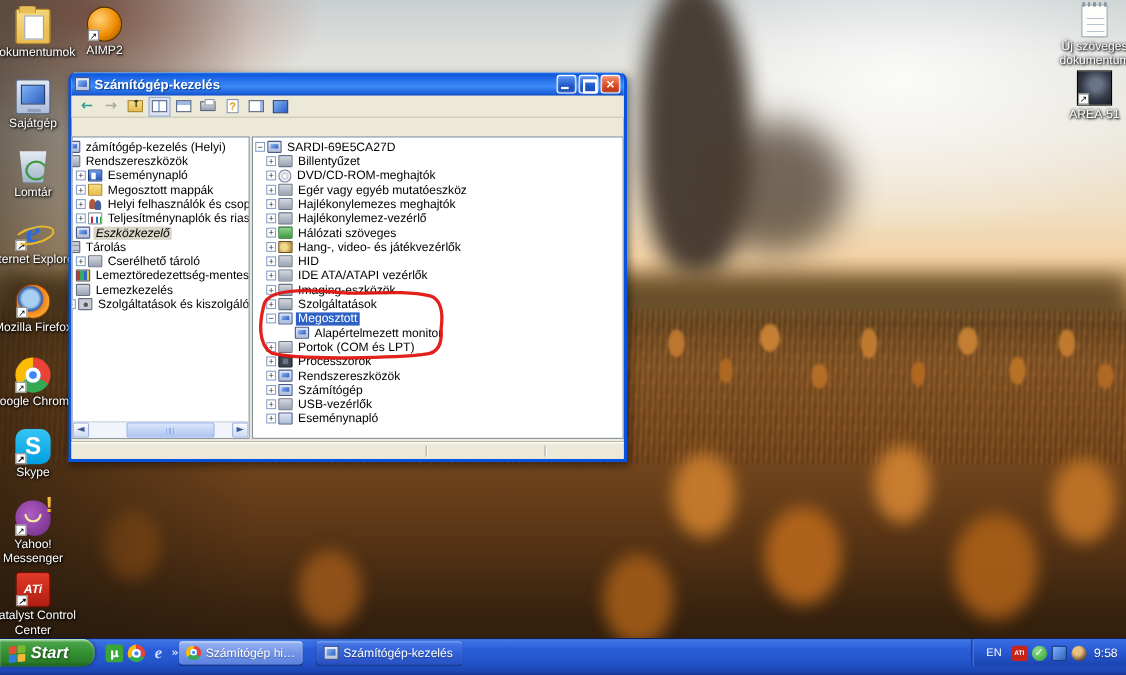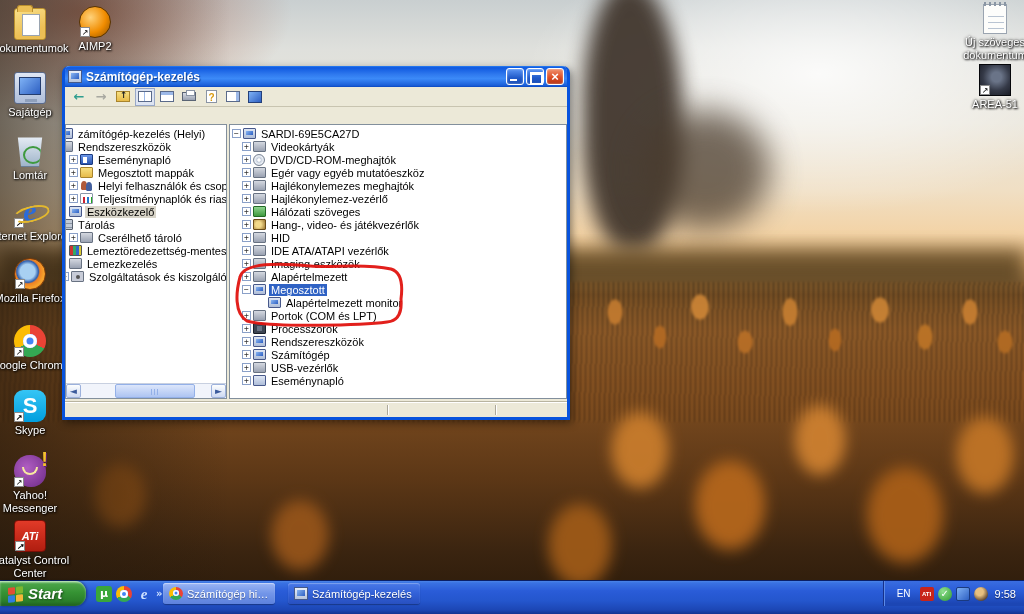--- a/index.html
+++ b/index.html
@@ -117,21 +117,21 @@
   .content{position:absolute;left:0;top:58px;width:502px;height:275px;display:flex;}
   .panel{background:#fff;border:1px solid #828f9c;overflow:hidden;position:relative;}
   #lpanel{width:162px;}
   .splitter{width:2px;background:#ece9d8;}
   #rpanel{width:338px;}
   .trow{height:13px;display:flex;align-items:center;white-space:nowrap;color:#000;}
   .exp{width:9px;height:9px;border:1px solid #8aa0c8;background:#fff;flex:none;
     font:8px/7px "DejaVu Sans Mono",monospace;text-align:center;color:#333;margin-right:2px;}
   .tlabel{padding:0 2px;line-height:12px;}
   .sel-active{background:#2f62c4;color:#fff;}
-  .sel-inactive{background:#d9d5c9;color:#000;}
+  .sel-inactive{background:#d9d5c9;color:#000;font-style:italic;}
   
   .mi{width:13px;height:11px;flex:none;margin-right:3px;position:relative;
     background:linear-gradient(180deg,#d4d8e0,#9aa2b2);border:1px solid #687282;border-radius:1px;}
   .mi-computer,.mi-monitor,.mi-system-device,.mi-device-manager,.mi-video-adapter
     {background:linear-gradient(180deg,#dfe7f5,#aebdd8);border-color:#47588a;}
   .mi-computer::after,.mi-monitor::after,.mi-system-device::after,.mi-device-manager::after
     {content:"";position:absolute;left:2px;top:2px;right:2px;bottom:3px;background:linear-gradient(135deg,#8ab6f2,#2d5fc2);}
   .mi-event-log{background:linear-gradient(180deg,#6a96e8,#2a55b0);border-color:#1a3a80;}
   .mi-event-log::after{content:"";position:absolute;left:2px;top:2px;width:4px;height:6px;background:#fff;}
   .mi-shared-folders{background:linear-gradient(#f7df7f,#e7bb4a);border-color:#a8842c;}
@@ -388,21 +388,21 @@
       <div class="panel" id="rpanel">
         <div id="rtree" style="padding-top: 2px;">
             <div class="trow" style="padding-left: 2px;">
               <span class="exp">−</span>
               <span class="mi mi-computer"></span>
               <span class="tlabel">SARDI-69E5CA27D</span>
             </div>
             <div class="trow" style="padding-left: 12px;">
               <span class="exp">+</span>
               <span class="mi mi-keyboard"></span>
-              <span class="tlabel">Videokártyák</span>
+              <span class="tlabel">Billentyűzet</span>
             </div>
             <div class="trow" style="padding-left: 12px;">
               <span class="exp">+</span>
               <span class="mi mi-cd-drive"></span>
               <span class="tlabel">DVD/CD-ROM-meghajtók</span>
             </div>
             <div class="trow" style="padding-left: 12px;">
               <span class="exp">+</span>
               <span class="mi mi-mouse"></span>
               <span class="tlabel">Egér vagy egyéb mutatóeszköz</span>
@@ -438,21 +438,21 @@
               <span class="tlabel">IDE ATA/ATAPI vezérlők</span>
             </div>
             <div class="trow" style="padding-left: 12px;">
               <span class="exp">+</span>
               <span class="mi mi-imaging"></span>
               <span class="tlabel">Imaging-eszközök</span>
             </div>
             <div class="trow" style="padding-left: 12px;">
               <span class="exp">+</span>
               <span class="mi mi-disk-drive"></span>
-              <span class="tlabel">Alapértelmezett</span>
+              <span class="tlabel">Szolgáltatások</span>
             </div>
             <div class="trow" style="padding-left: 12px;">
               <span class="exp">−</span>
               <span class="mi mi-monitor"></span>
               <span class="tlabel sel-active">Megosztott</span>
             </div>
             <div class="trow" style="padding-left: 38px;">
               <span class="mi mi-monitor"></span>
               <span class="tlabel">Alapértelmezett monitor</span>
             </div>

